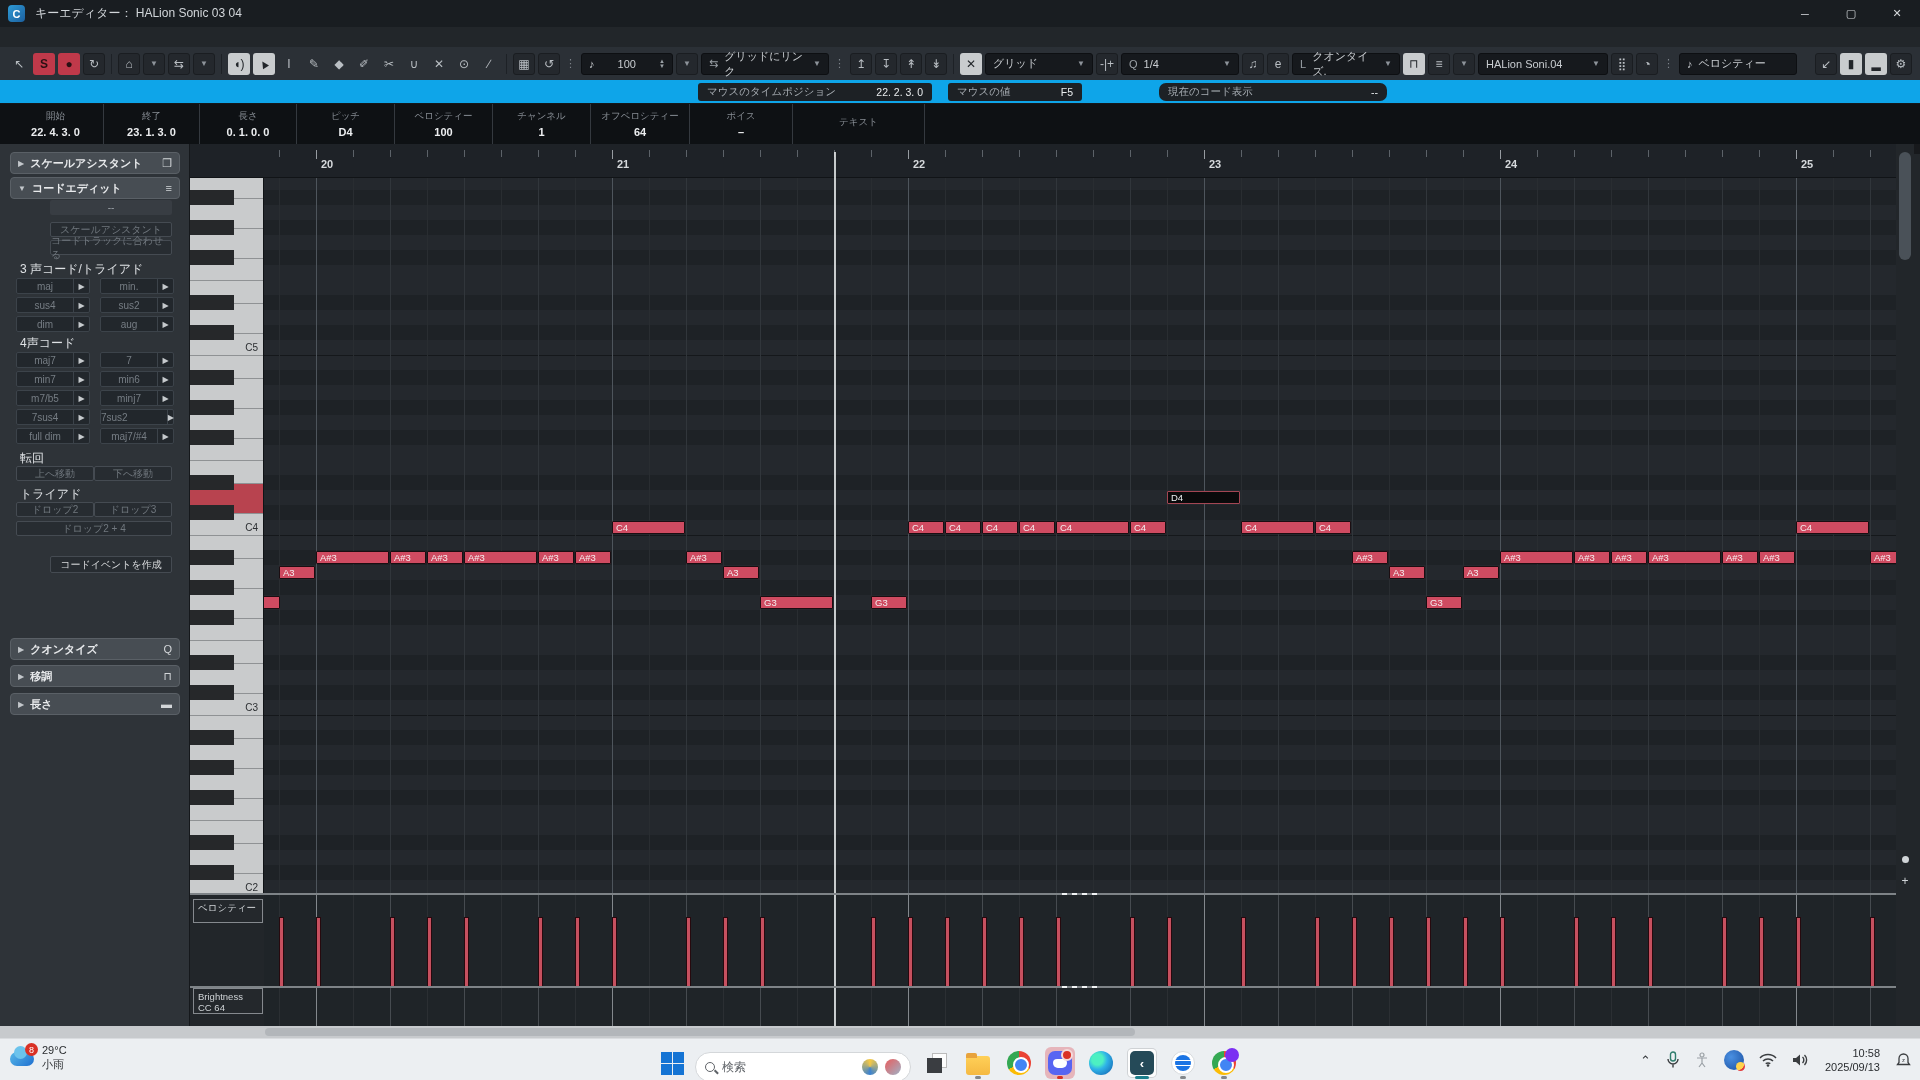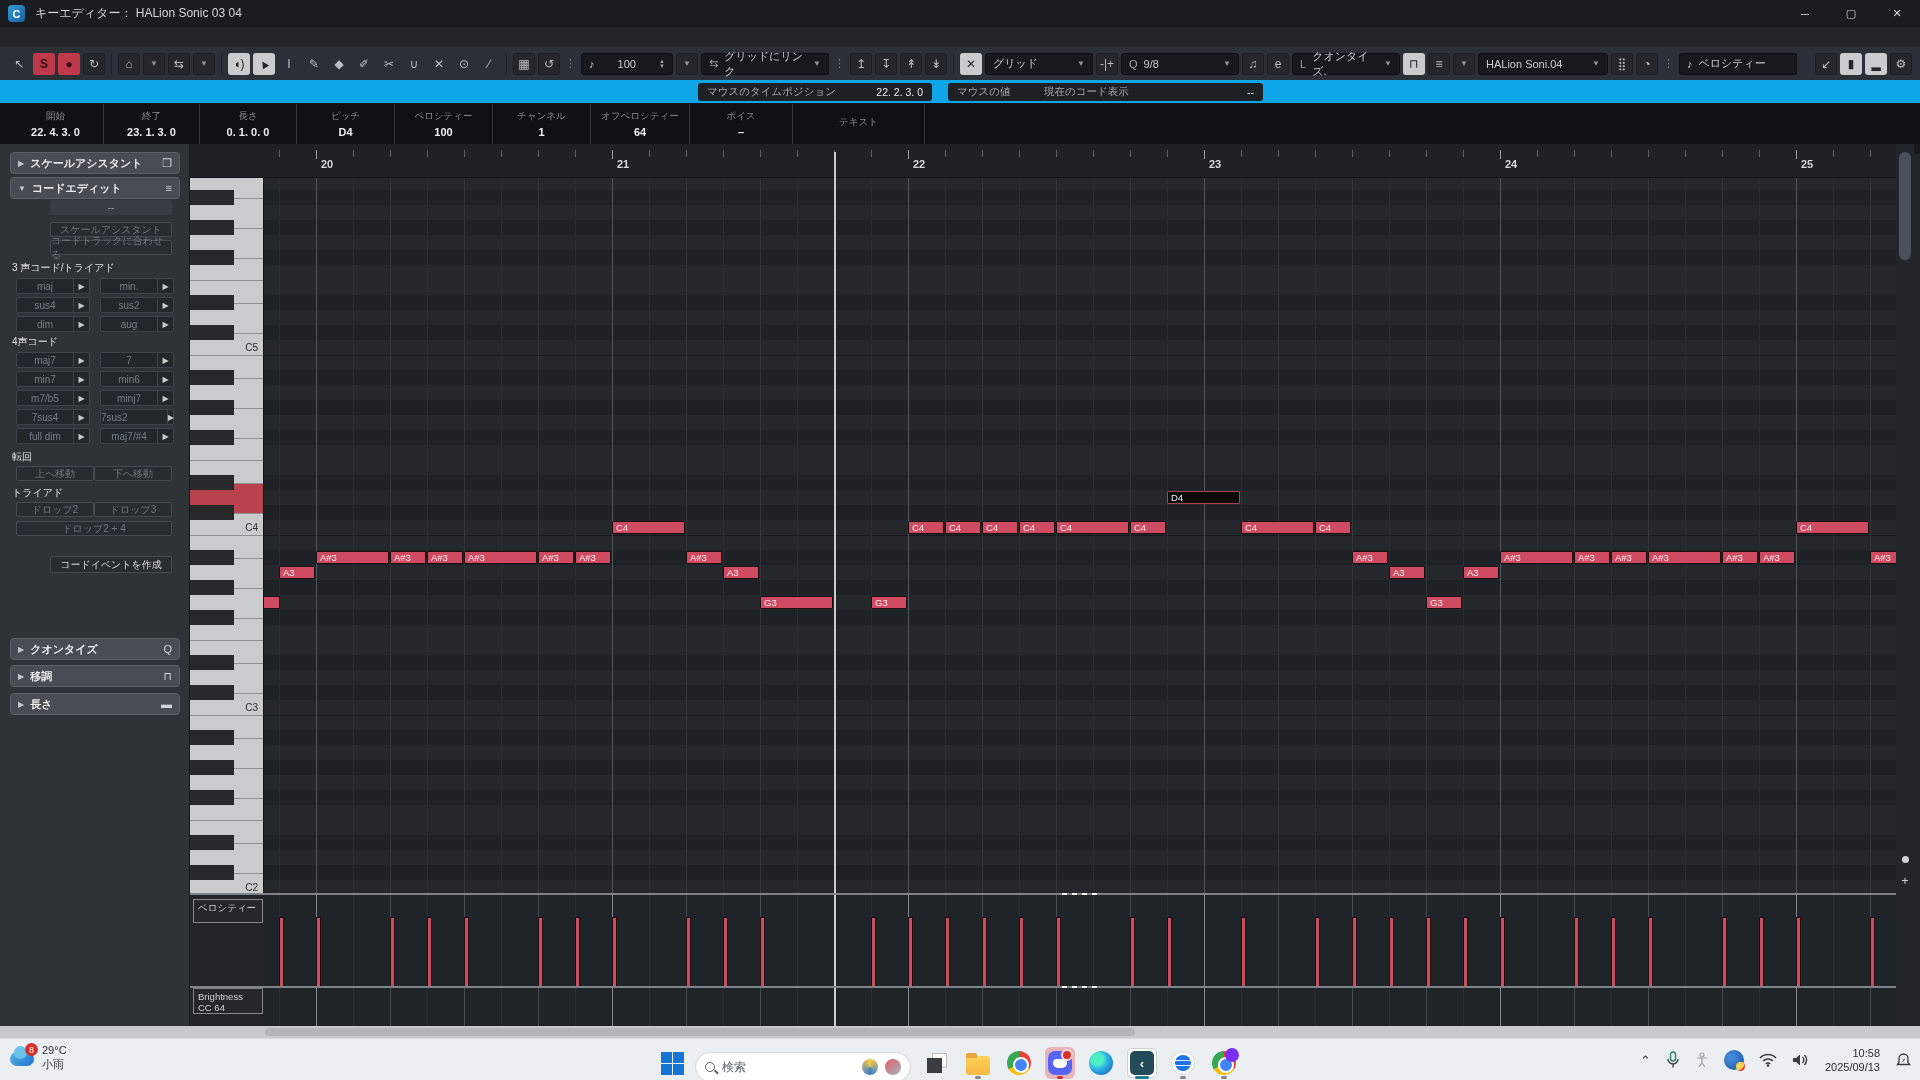--- a/index.html
+++ b/index.html
@@ -66,21 +66,21 @@
     border-right:1px solid #15181b; }
   .insp-header { position:absolute; left:10px; width:170px; height:22px; background:#474d53;
     border:1px solid #5a6066; border-radius:4px; display:flex; align-items:center; padding:0 7px;
     color:#e8eaec; font-size:11px; font-weight:bold; gap:6px; }
   .insp-header .arr { font-size:8px; color:#c3c7cb; }
   .insp-header .hicon { margin-left:auto; color:#d3d6d9; font-size:11px; font-weight:normal; }
   .insp-display { position:absolute; left:50px; width:122px; height:15px; background:#383d43;
     border-radius:2px; color:#9ba1a7; font-size:10px; display:flex; align-items:center; justify-content:center; }
   .insp-btn { position:absolute; height:15px; background:#272c31; border:1px solid #454b52;
     border-radius:2px; color:#70777e; font-size:10px; display:flex; align-items:center; justify-content:center; }
-  .insp-label { position:absolute; left:12px; color:#dfe2e5; font-size:10px; }
+  .insp-label { position:absolute; left:20px; color:#dfe2e5; font-size:12px; }
   .chord-btn { position:absolute; width:74px; height:16px; background:#22272c; border:1px solid #3c434a;
     border-radius:2px; display:flex; align-items:center; }
   .chord-btn .cl { flex:1; text-align:center; color:#767d84; font-size:10px; }
   .chord-btn .ca { width:16px; border-left:1px solid #3c434a; color:#c6cacd; font-size:8px;
     display:flex; align-items:center; justify-content:center; height:100%; }
 
   
   .roll { position:absolute; left:264px; top:144px; width:1632px; height:882px; overflow:hidden;
     background:#1f2428; }
   .ruler { position:absolute; left:0; top:0; width:1632px; height:34px; background:#1e2227;
@@ -262,21 +262,21 @@
     <div class="t-btn dark">↡</div>
     <div class="t-sep"></div>
     <div class="t-btn active">✕</div>
     <div class="t-dd" style="width:108px;">
       <span style="flex:1;">グリッド</span>
       <span class="caret">▼</span>
     </div>
     <div class="t-btn dark">-|+</div>
     <div class="t-dd" style="width:118px;">
       <span class="pre">Q</span>
-      <span style="flex:1;">9/8</span>
+      <span style="flex:1;">1/4</span>
       <span class="caret">▼</span>
     </div>
     <div class="t-btn dark">♫</div>
     <div class="t-btn dark">e</div>
     <div class="t-dd" style="width:108px;">
       <span class="pre">L</span>
       <span style="flex:1;">クオンタイズ.</span>
       <span class="caret">▼</span>
     </div>
     <div class="t-btn active">⊓</div>
@@ -304,21 +304,21 @@
 
   <div class="statusrow">
     <div class="s-box" style="left:698px; width:234px;">
       <span class="s-label">マウスのタイムポジション</span>
       <span class="s-value">22. 2. 3. 0</span>
     </div>
     <div class="s-box" style="left:948px; width:134px;">
       <span class="s-label">マウスの値</span>
       <span class="s-value">F5</span>
     </div>
-    <div class="s-box" style="left:1035px; width:228px;">
+    <div class="s-box" style="left:1159px; width:228px;border-radius:7px;">
       <span class="s-label">現在のコード表示</span>
       <span class="s-value">--</span>
     </div>
   </div>
 
   <div class="infoline" id="infoline">
       <div class="il-col" style="width: 96px;">
         <div class="il-label">開始</div>
         <div class="il-value">22. 4. 3. 0</div>
       </div>

